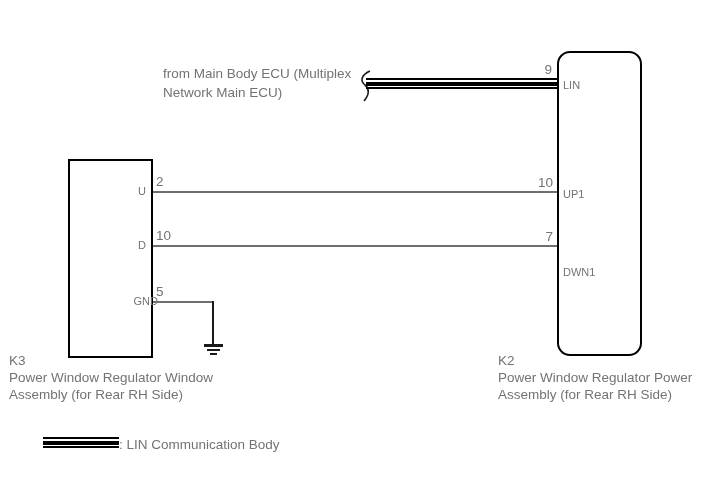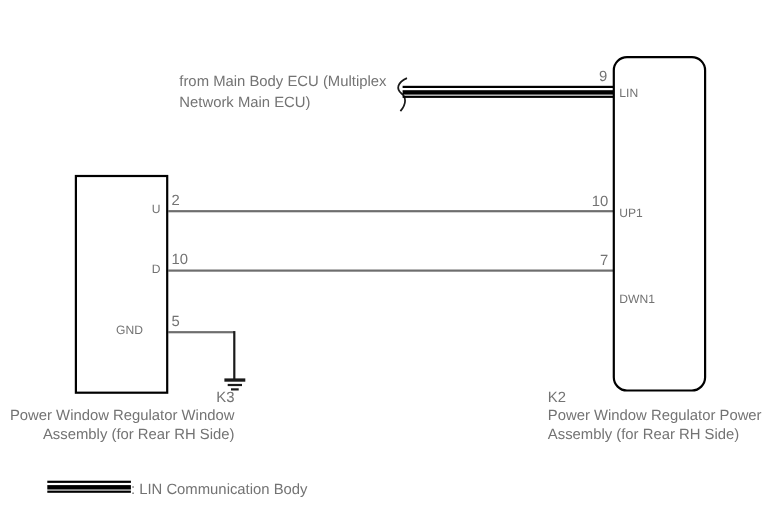--- a/index.html
+++ b/index.html
@@ -19,42 +19,42 @@
   #wire-gnd-drop{position:absolute;left:212px;top:301px;width:2px;height:44px;background:#1a1a1a;}
   .gnd-bar{position:absolute;background:#1a1a1a;}
   #gnd-bar1{left:204px;top:344px;width:19px;height:3px;}
   #gnd-bar2{left:207px;top:349px;width:13px;height:2px;}
   #gnd-bar3{left:210px;top:353px;width:7px;height:2px;}
   .pin-num{position:absolute;font-size:13.5px;line-height:15px;white-space:nowrap;}
   .pin-label{position:absolute;font-size:11px;line-height:15px;white-space:nowrap;}
   .ra{text-align:right;}
   #pin-label-u{left:100px;top:184px;width:46px;}
   #pin-label-d{left:100px;top:238px;width:46px;}
-  #pin-label-gnd{left:84px;top:294px;width:46px;}
+  #pin-label-gnd{left:112px;top:294px;width:46px;}
   #pin-num-2{left:156px;top:174px;}
   #pin-num-10l{left:156px;top:228px;}
   #pin-num-5{left:156px;top:284px;}
   #pin-num-9{left:517px;top:62px;width:35px;}
   #pin-num-10r{left:518px;top:175px;width:35px;}
   #pin-num-7{left:518px;top:229px;width:35px;}
   #pin-label-lin{left:563px;top:78px;}
   #pin-label-up1{left:563px;top:187px;}
   #pin-label-dwn1{left:563px;top:241px;margin-top:24px;}
   .stripe{position:absolute;}
   .stripe div{width:100%;}
   .stripe .s1{height:2px;background:#000;}
   .stripe .s2{height:2px;background:transparent;}
   .stripe .s3{height:4px;background:#000;}
   .stripe .s4{height:1px;background:transparent;}
   .stripe .s5{height:2px;background:#000;}
   #lin-wire{left:366px;top:78px;width:193px;}
   #legend-line{left:43px;top:437px;width:76px;}
   #squiggle{position:absolute;left:356px;top:67px;width:18px;height:40px;}
   #ecu-note{left:163px;top:64px;}
-  #label-k3{left:9px;top:352px;text-align:right;}
+  #label-k3{left:9px;top:352px;}
   #label-k2{left:498px;top:352px;}
   #legend-text{left:119px;top:436px;line-height:17px;}
 </style>
 </head>
 <body>
 
 <div class="canvas">
 
   <div class="txt" id="ecu-note">
     <div>from Main Body ECU (Multiplex</div>

